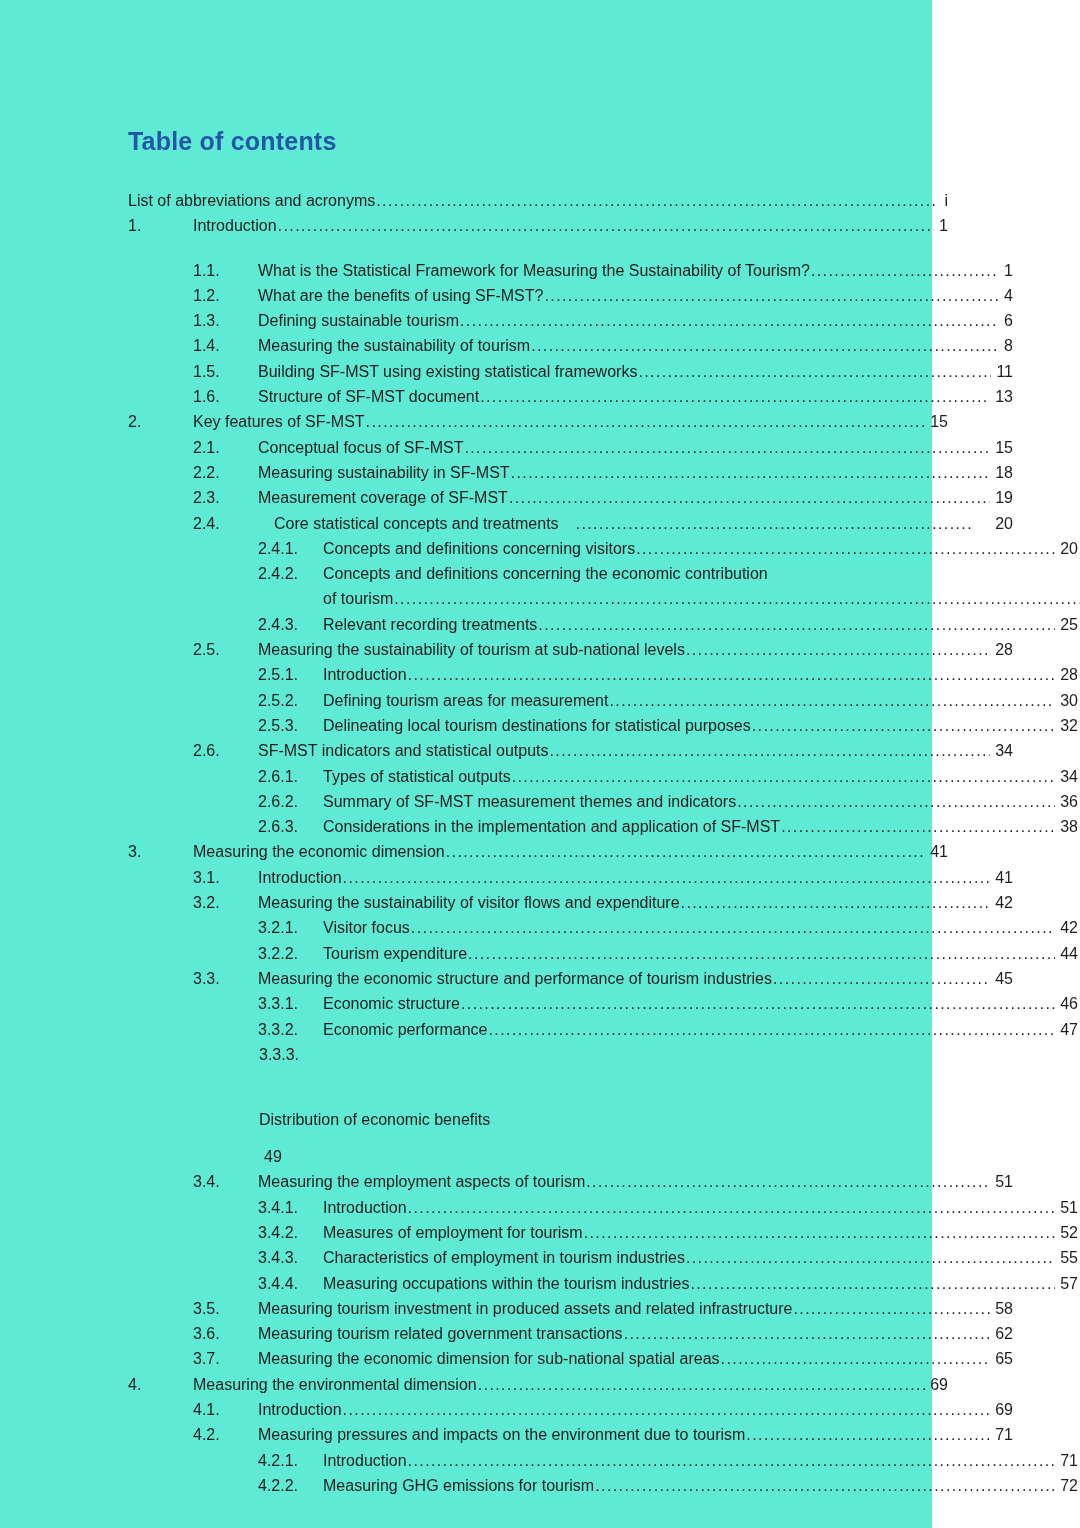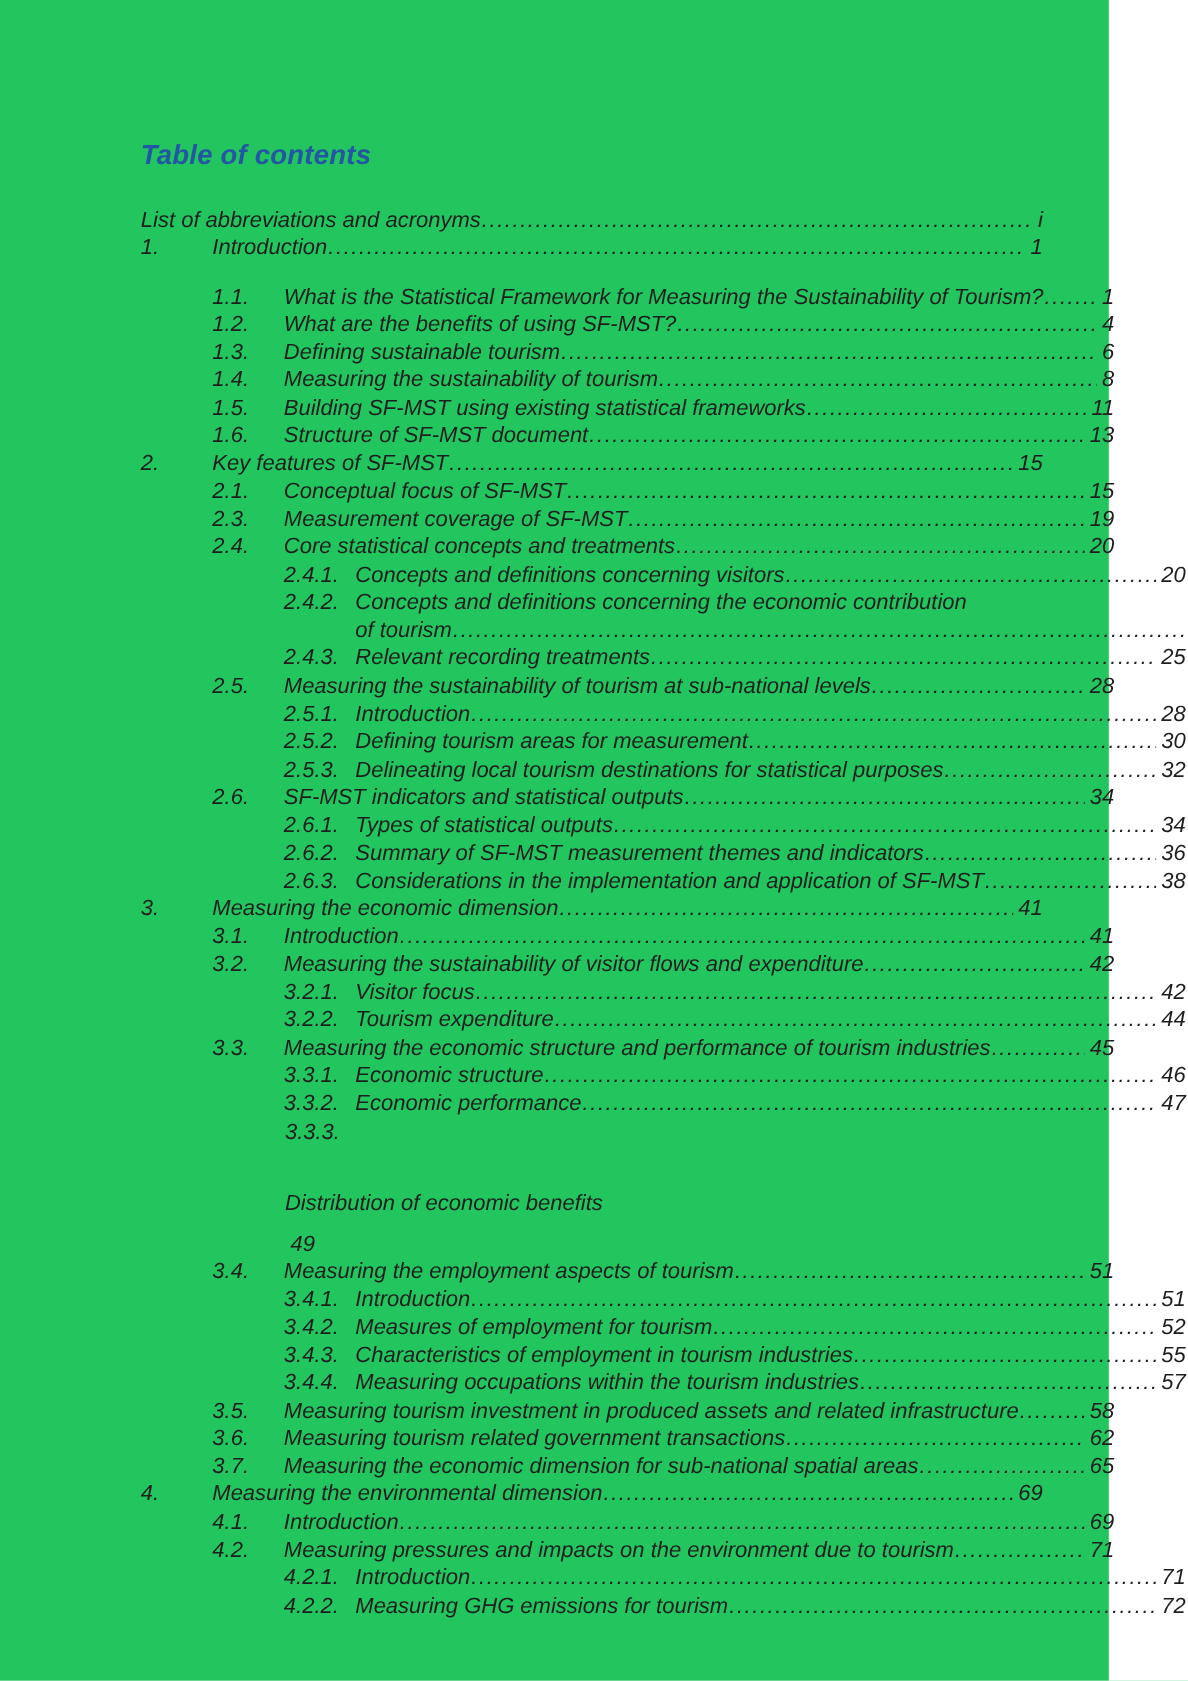--- a/index.html
+++ b/index.html
@@ -11,40 +11,39 @@
     height: 1528px;
     background: #ffffff;
     font-family: "Liberation Sans", "DejaVu Sans", sans-serif;
     color: #1e1e1e;
     position: relative;
     overflow: hidden;
   }
   .page {
     position: absolute;
     left: 0; top: 0;
-    width: 1008px;
+    width: 932px;
     height: 1528px;
-    background: #22c55e;
-    font-style: italic;
+    background: #5eead4;
   }
   .content {
     position: absolute;
     left: 128px;
     top: 126px;
     width: 820px;
   }
   .doc-title {
     font-size: 25px;
     line-height: 30px;
     font-weight: bold;
     margin: 0 0 32px 0;
     letter-spacing: 0.2px;
   }
   .toc {
-    font-size: 20px;
+    font-size: 16px;
     line-height: 25.3px;
   }
   .toc-row {
     display: flex;
     align-items: baseline;
     width: 100%;
   }
   .num {
     flex: 0 0 65px;
     white-space: nowrap;
@@ -131,26 +130,32 @@
           <span class="dots"></span>
           <span class="pg">15</span>
         </div>
         <div class="toc-row" style="padding-left: 65px;">
           <span class="num">2.1.</span>
           <span class="ttl">Conceptual focus of SF-MST</span>
           <span class="dots"></span>
           <span class="pg">15</span>
         </div>
         <div class="toc-row" style="padding-left: 65px;">
+          <span class="num">2.2.</span>
+          <span class="ttl">Measuring sustainability in SF-MST</span>
+          <span class="dots"></span>
+          <span class="pg">18</span>
+        </div>
+        <div class="toc-row" style="padding-left: 65px;">
           <span class="num">2.3.</span>
           <span class="ttl">Measurement coverage of SF-MST</span>
           <span class="dots"></span>
           <span class="pg">19</span>
         </div>
-        <div class="toc-row" style="padding-left: 65px;">
+        <div class="toc-row" style="padding-left: 65px; gap: 16px;">
           <span class="num">2.4.</span>
           <span class="ttl">Core statistical concepts and treatments</span>
           <span class="dots"></span>
           <span class="pg">20</span>
         </div>
         <div class="toc-row" style="padding-left: 130px;">
           <span class="num">2.4.1.</span>
           <span class="ttl">Concepts and definitions concerning visitors</span>
           <span class="dots"></span>
           <span class="pg">20</span>

